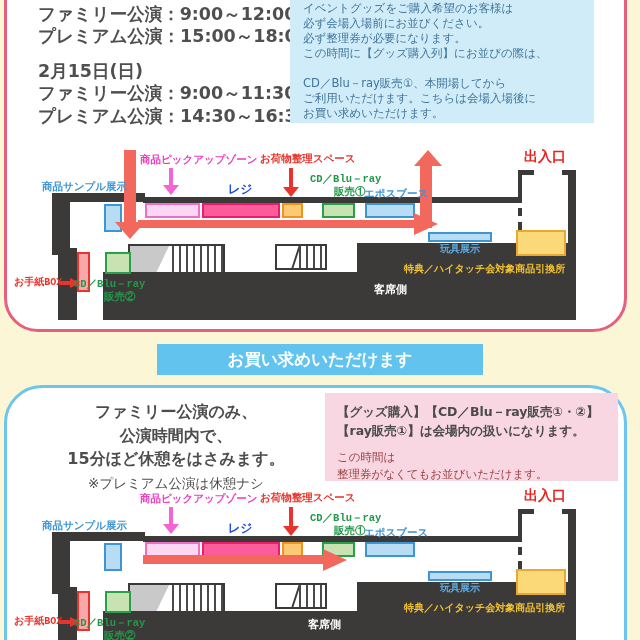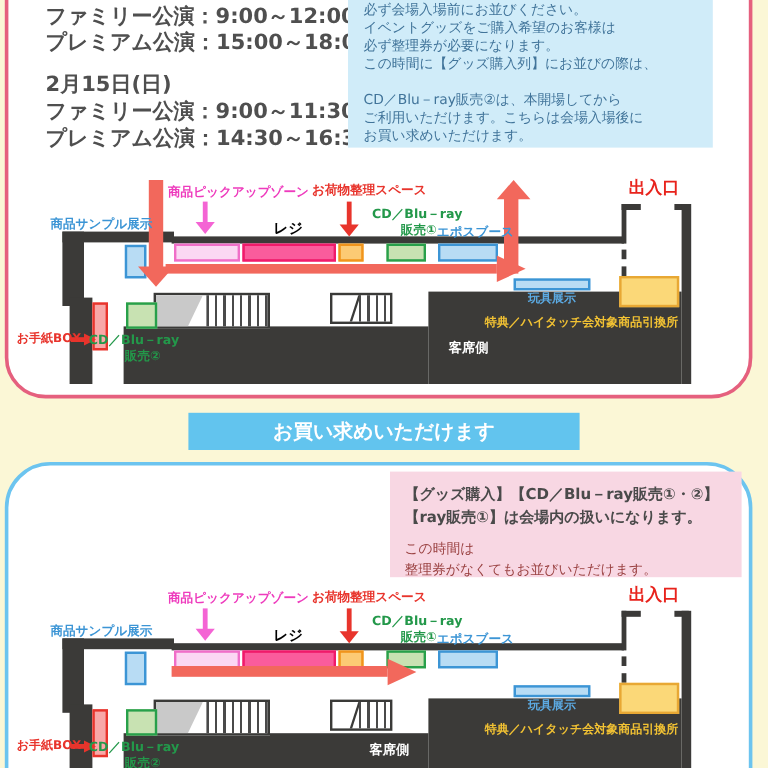--- a/index.html
+++ b/index.html
@@ -36,23 +36,23 @@
            padding:9px 16px 0 12px;white-space:nowrap;}
   .pinkbox .b{color:#4a4a4a;font-weight:bold;font-size:12.5px;line-height:19px;}
   .pinkbox .r{color:#9b4343;font-size:11.5px;line-height:16.5px;}
   .pinkbox .sp{height:9px;}
 
   
   .map{width:560px;height:180px;}
   .map *{position:absolute;box-sizing:border-box;}
   .wall{background:#3b3a38;}
   .mbox{border:2px solid;}
-  .lbl{font-weight:bold;white-space:nowrap;font-size:10.5px;line-height:12px;}
+  .lbl{font-weight:bold;white-space:nowrap;font-size:10.5px;line-height:12px;font-family:Liberation Mono, monospace;}
   .lbl.pink{color:#ee3bbd;}
-  .lbl.crimson{color:#000000;font-size:12px;}
+  .lbl.crimson{color:#1d4ed8;font-size:12px;}
   .lbl.red{color:#e8342c;}
   .lbl.blue{color:#3c95d5;}
   .lbl.green{color:#23984a;}
   .lbl.lblue{color:#5cabe4;font-size:10px;}
   .lbl.gold{color:#f2c233;font-size:10px;}
   .lbl.white{color:#ffffff;font-size:11px;}
   .lbl.door{color:#e8231c;font-size:14px;}
 
   .b-lightpink{background:#fbd7f3;border-color:#f06ec8;}
   .b-hotpink{background:#fa5c9c;border-color:#f01a6a;}
@@ -87,26 +87,26 @@
     <div>2月14日(土)</div>
     <div>ファミリー公演：9:00～12:00</div>
     <div>プレミアム公演：15:00～18:00</div>
     <div class="gap"></div>
     <div>2月15日(日)</div>
     <div>ファミリー公演：9:00～11:30</div>
     <div>プレミアム公演：14:30～16:30</div>
   </div>
 
   <div class="notice">
+    <div class="nline">イベントグッズをご購入希望のお客様は</div>
     <div class="nline">必ず会場入場前にお並びください。</div>
-    <div class="nline">イベントグッズをご購入希望のお客様は</div>
     <div class="nline">必ず整理券が必要になります。</div>
     <div class="nline">この時間に【グッズ購入列】にお並びの際は、</div>
     <div class="nline"></div>
-    <div class="nline">CD／Blu－ray販売②は、本開場してから</div>
+    <div class="nline">CD／Blu－ray販売①、本開場してから</div>
     <div class="nline">ご利用いただけます。こちらは会場入場後に</div>
     <div class="nline">お買い求めいただけます。</div>
   </div>
 
   <div class="map" style="left:21px;top:189px;">
 
     <div class="wall" style="left:115px;top:49px;width:377px;height:6px;"></div>
     <div class="wall" style="left:24px;top:45px;width:93px;height:9px;"></div>
     <div class="wall" style="left:24px;top:45px;width:18px;height:62px;"></div>
     <div class="wall" style="left:30px;top:100px;width:19px;height:72px;"></div>
@@ -168,20 +168,26 @@
     <div class="lbl red" style="left:-14px;top:129px;font-size:10px;">お手紙BOX</div>
     <div class="lbl green" style="left:46px;top:130px;">CD／Blu－ray</div>
     <div class="lbl green" style="left:76px;top:143px;">販売②</div>
   </div>
 </div>
 
 <div class="banner">お買い求めいただけます</div>
 
 <div class="panel blue">
 
+  <div class="breaktxt">
+    <div class="b">ファミリー公演のみ、</div>
+    <div class="b">公演時間内で、</div>
+    <div class="b">15分ほど休憩をはさみます。</div>
+    <div class="note">※プレミアム公演は休憩ナシ</div>
+  </div>
 
   <div class="pinkbox">
     <div class="b">【グッズ購入】【CD／Blu－ray販売①・②】</div>
     <div class="b">【ray販売①】は会場内の扱いになります。</div>
     <div class="sp"></div>
     <div class="r">この時間は</div>
     <div class="r">整理券がなくてもお並びいただけます。</div>
   </div>
 
   <div class="map" style="left:21px;top:99px;">

